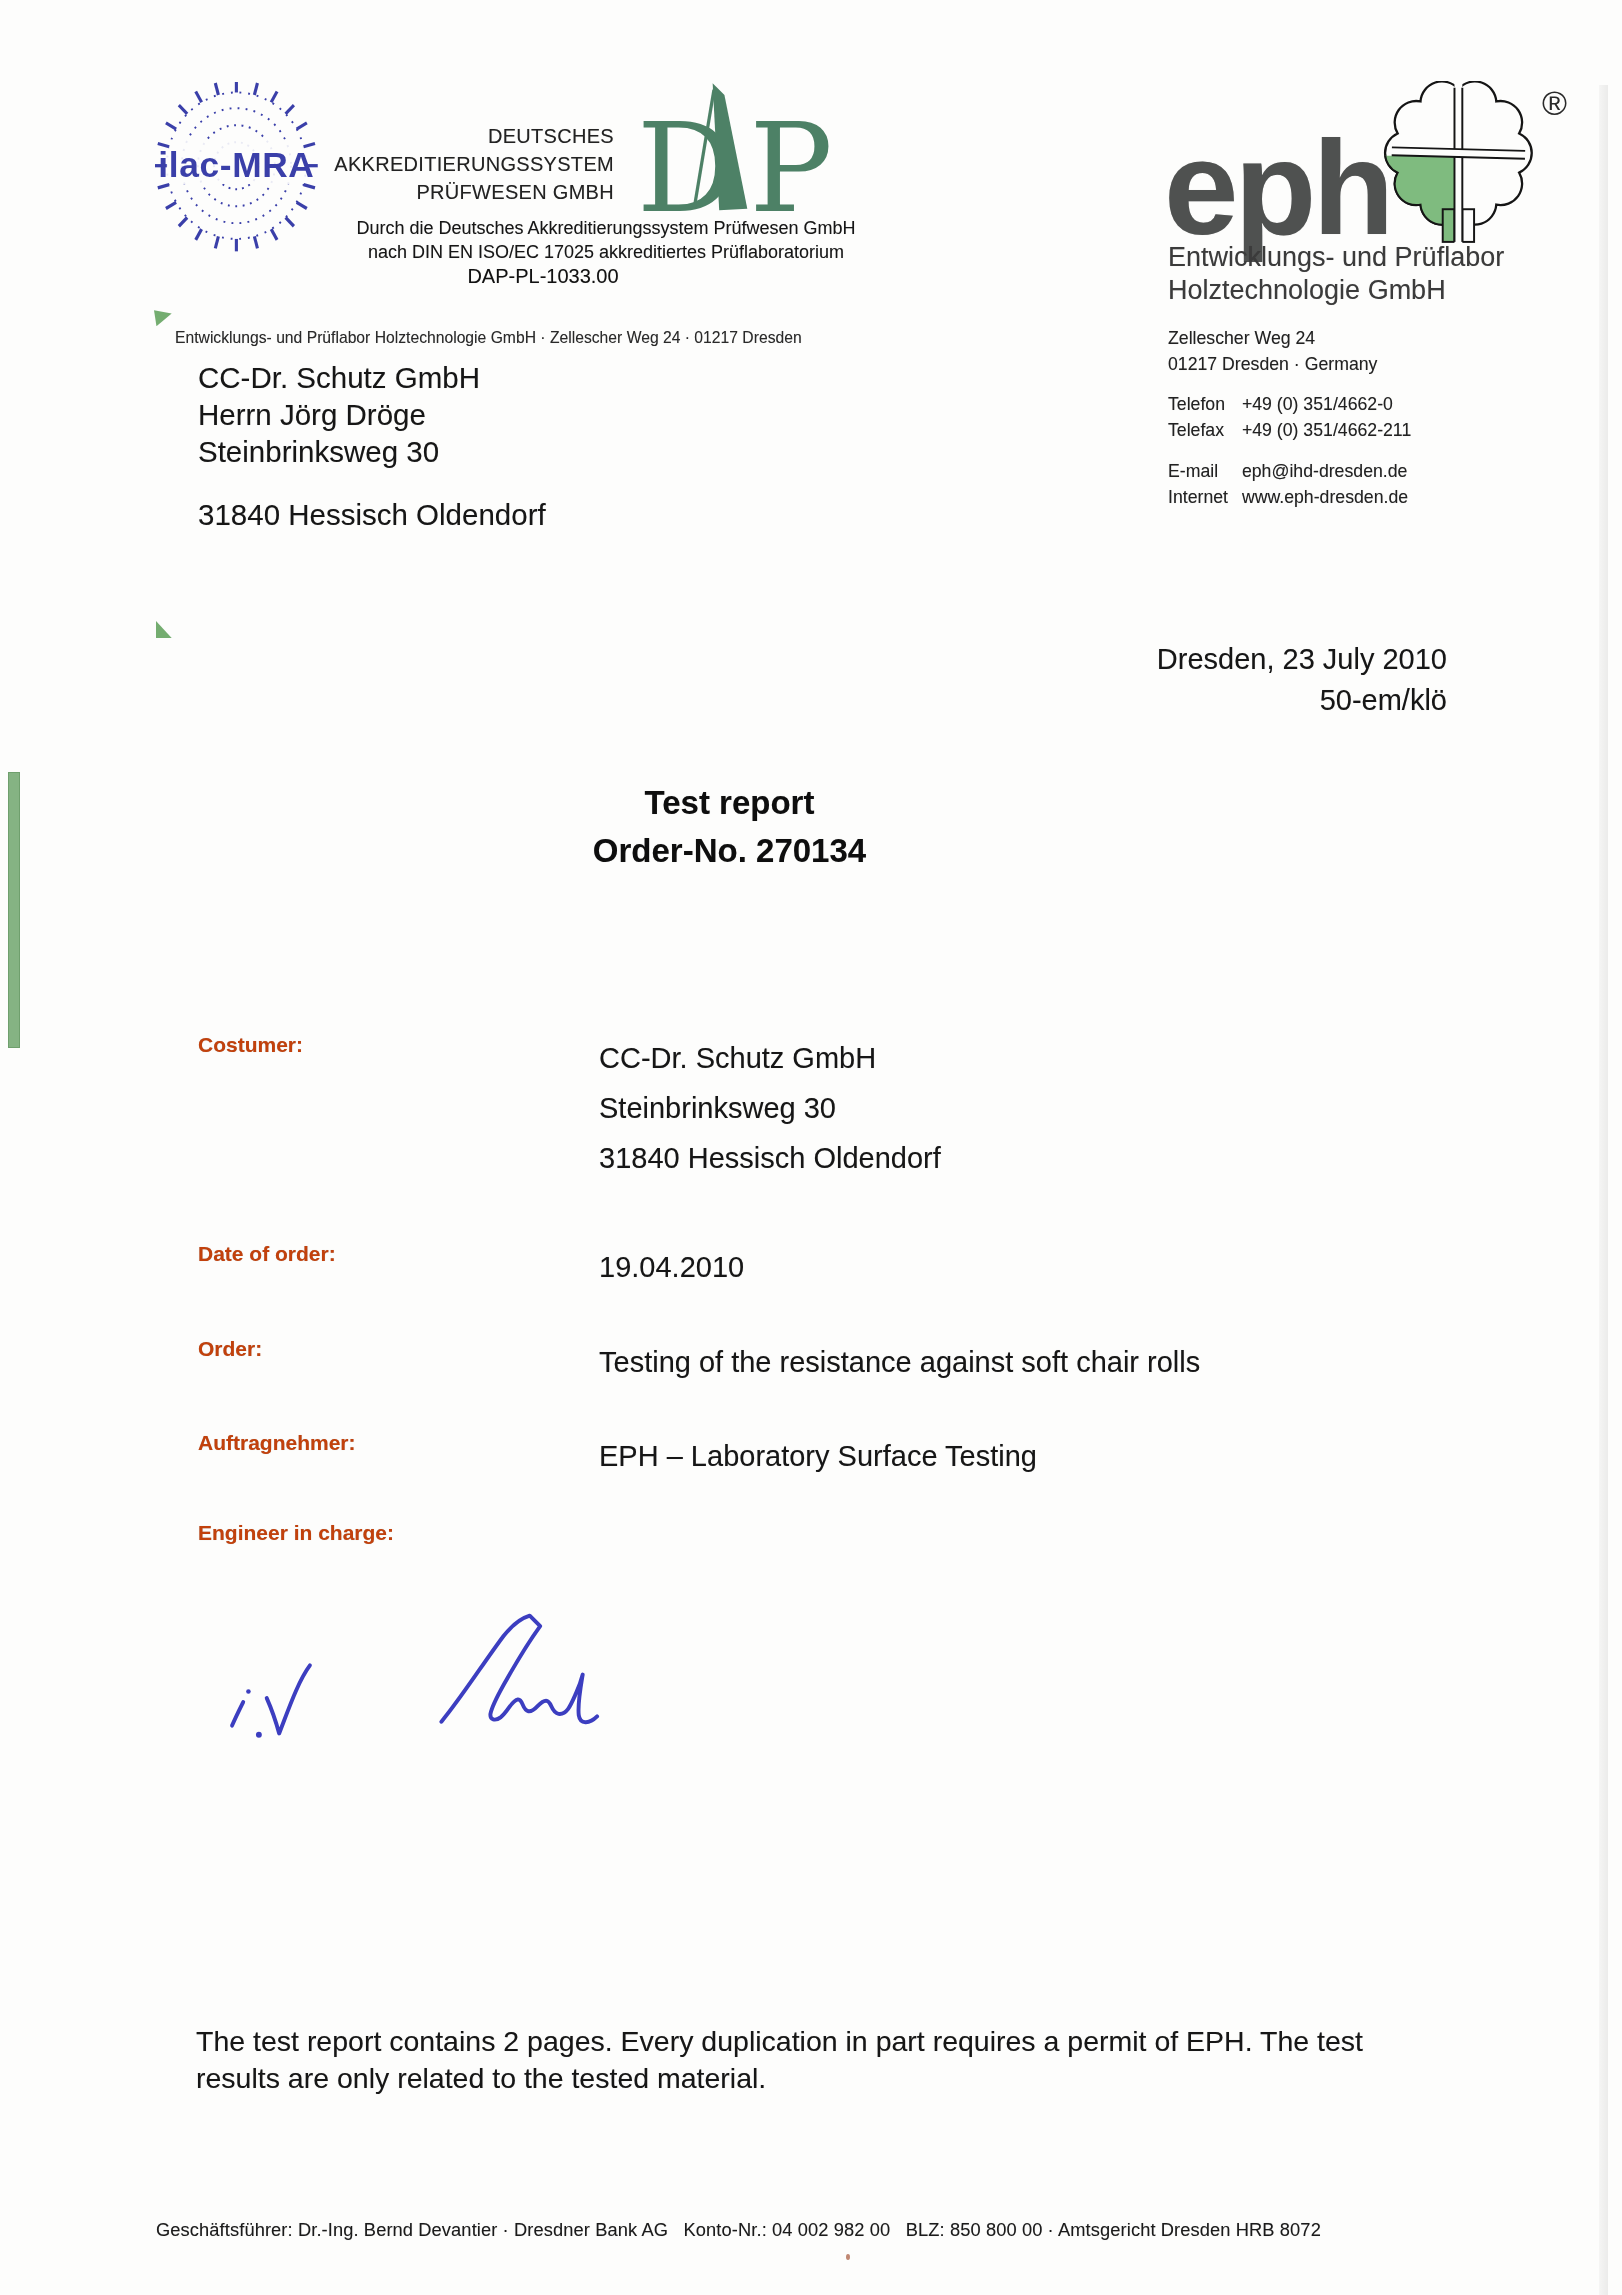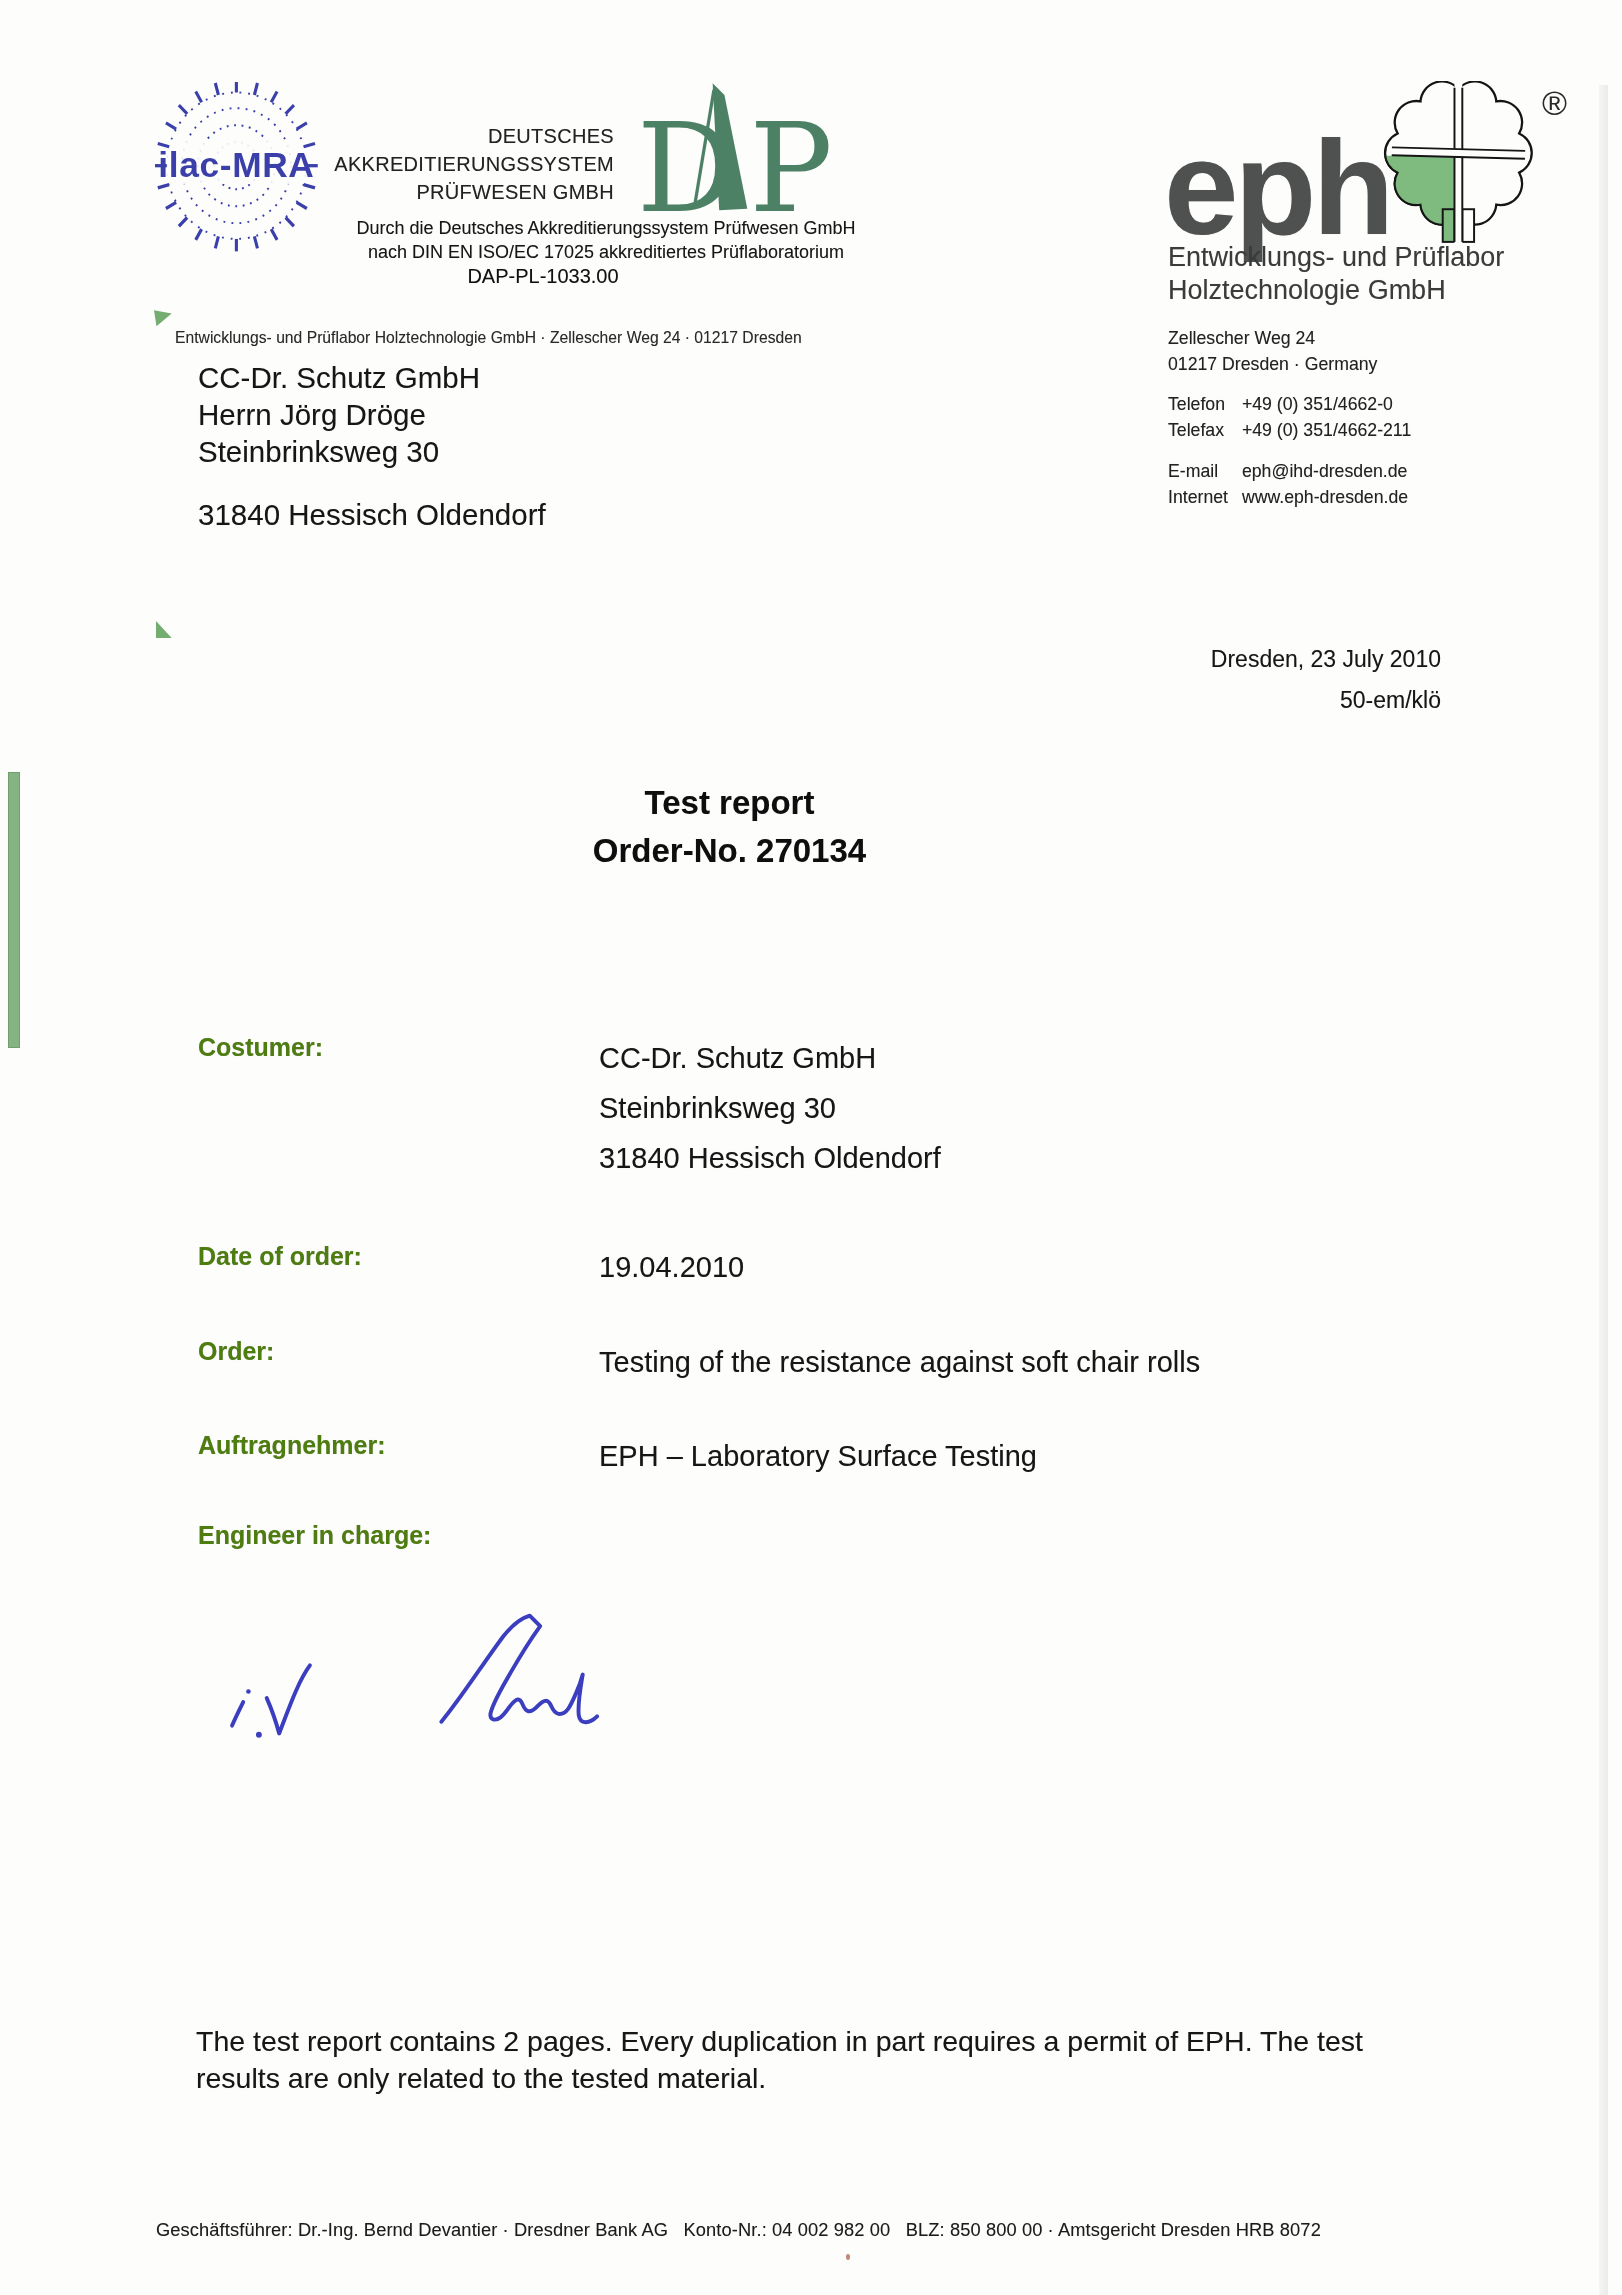--- a/index.html
+++ b/index.html
@@ -39,28 +39,28 @@
     letter-spacing:-3.9px;color:#4f5150;line-height:134px;margin-top:24px;}
   .tree-svg{left:1380px;top:81px;}
   .eph-name{left:1168px;top:241px;font-size:27px;line-height:33px;color:#3b3b3b;}
   .eph-address{left:1168px;top:325px;font-size:17.7px;line-height:26px;color:#222;}
   .contact-group{font-size:17.7px;line-height:26px;color:#222;}
   .cg1{left:1168px;top:391px;}
   .cg2{left:1168px;top:458px;}
   .contact-label{display:inline-block;width:69px;}
 
   
-  .date-block{right:182px;top:639px;text-align:right;font-size:23px;line-height:41px;color:#161616;}
+  .date-block{right:176px;top:639px;text-align:right;font-size:29px;line-height:41px;color:#161616;}
 
   
   .doc-title{left:402px;top:779px;width:655px;text-align:center;
     font-size:33px;line-height:48px;font-weight:bold;color:#0e0e0e;}
 
   
-  .flabel{left:198px;font-size:25px;font-weight:bold;color:#4d7c0f;}
+  .flabel{left:198px;font-size:21px;font-weight:bold;color:#c2410c;}
   .fvalue{left:599px;font-size:29px;line-height:50px;color:#161616;}
   .r0{top:1033px;} .r1{top:1242px;} .r2{top:1337px;} .r3{top:1431px;} .r4{top:1521px;}
 
   
   .sig-svg{left:196px;top:1600px;}
   .signer{left:196px;top:1810px;font-size:29px;line-height:37px;color:#161616;}
 
   
   .note-par{left:196px;top:2023px;width:1250px;font-size:28.5px;line-height:37px;color:#161616;}
   .footer-line{left:156px;top:2219px;font-size:18.3px;color:#1b1b1b;

